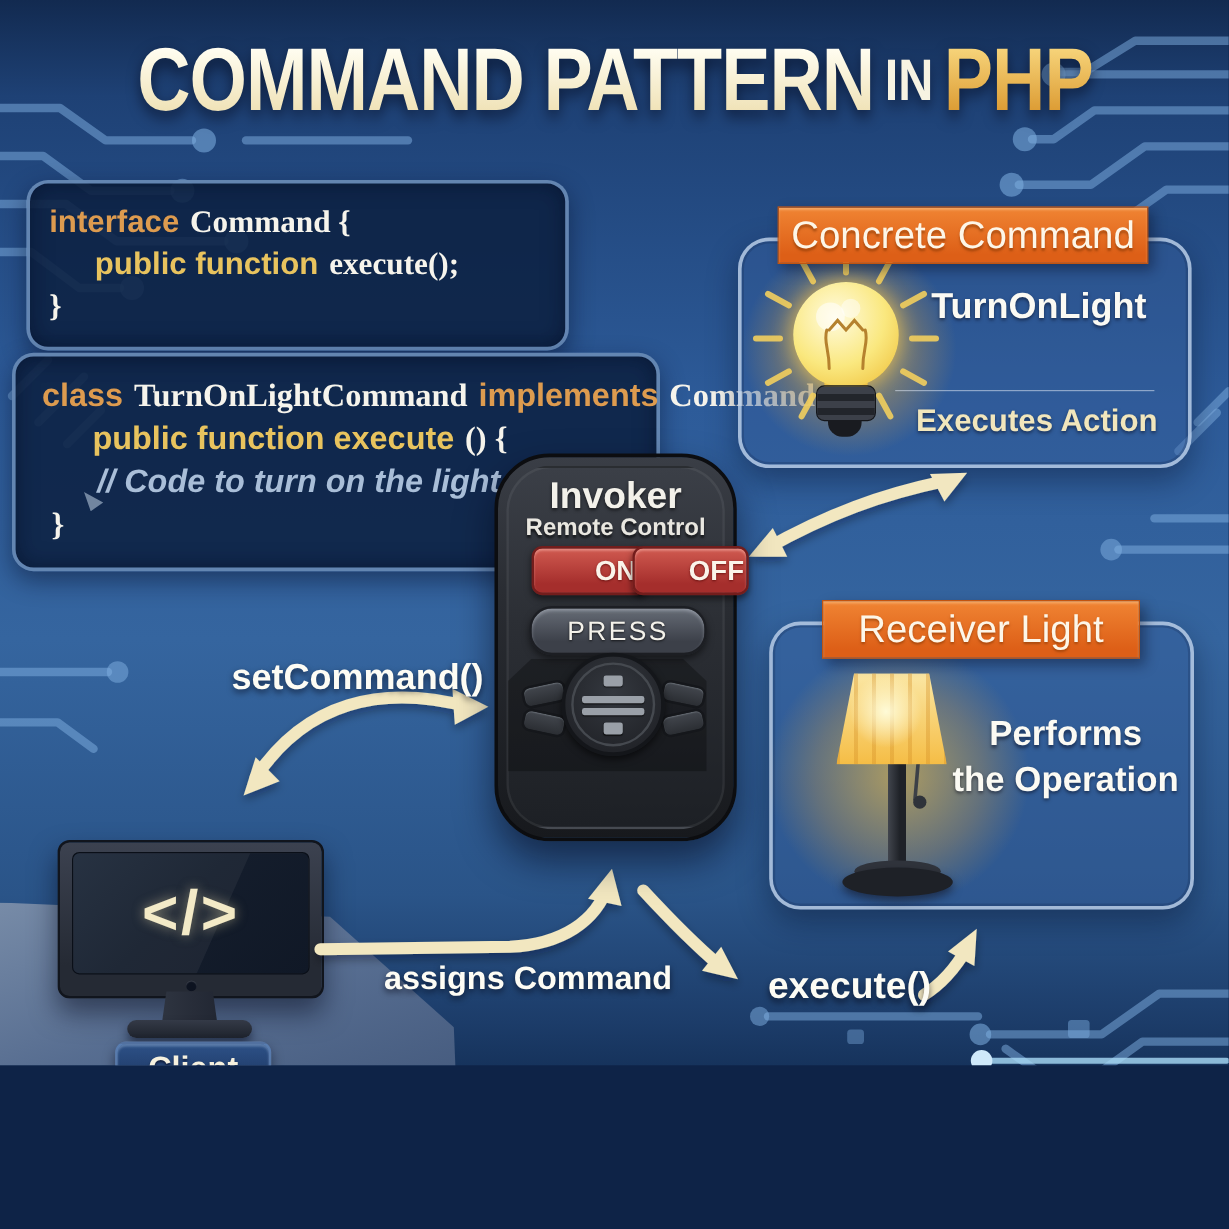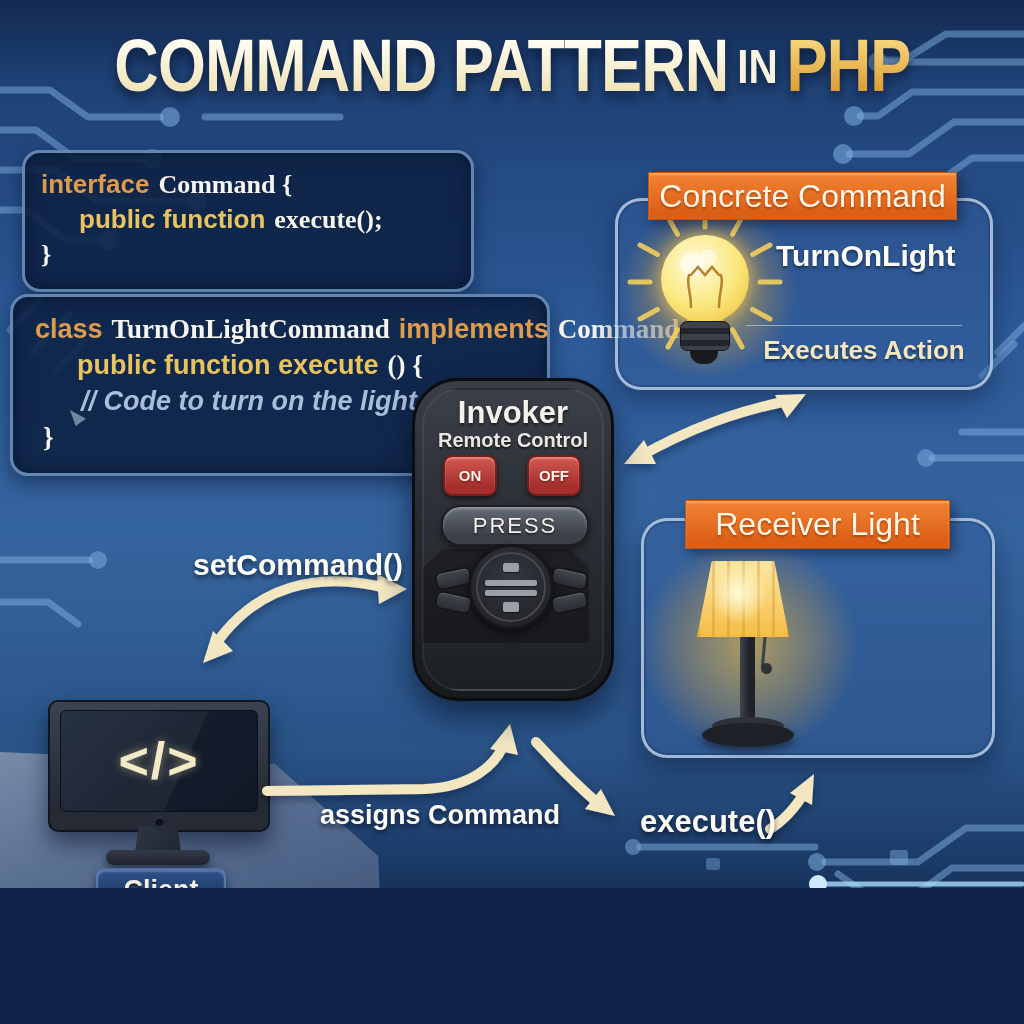--- a/index.html
+++ b/index.html
@@ -51,22 +51,22 @@
   .remote-inner{position:absolute;left:7px;top:7px;right:7px;bottom:7px;border-radius:38px;
     background:linear-gradient(180deg,#3b3f47 0%,#2c2f35 42%,#1d2025 100%);
     border:2px solid rgba(255,255,255,.06);}
   .remote-title{position:absolute;left:0;top:14px;width:100%;text-align:center;color:#f3f1ea;
     font-weight:bold;font-size:31px;text-shadow:0 2px 3px rgba(0,0,0,.6);}
   .remote-sub{position:absolute;left:0;top:48px;width:100%;text-align:center;color:#e9e7e0;
     font-weight:bold;font-size:20px;text-shadow:0 2px 2px rgba(0,0,0,.6);}
   .btn-red{position:absolute;width:50px;height:37px;border-radius:9px;
     background:linear-gradient(180deg,#d05a50,#a52e2c 80%);border:2px solid #731d1c;
     box-shadow:inset 0 2px 2px rgba(255,200,190,.45), 0 3px 5px rgba(0,0,0,.5);
-    color:#fbf4ea;font-weight:bold;font-size:15px;display:flex;align-items:center;justify-content:center;
-    text-shadow:0 1px 2px rgba(80,0,0,.7);}
+    color:#fbf4ea;font-weight:bold;font-size:23px;display:flex;align-items:center;justify-content:center;
+    text-shadow:0 1px 2px rgba(80,0,0,.7);padding-left:43px;}
   .btn-press{position:absolute;left:26px;top:124px;width:144px;height:37px;border-radius:19px;
     background:linear-gradient(180deg,#666c76,#3c4049 75%);border:2px solid #1c1e23;
     box-shadow:inset 0 2px 3px rgba(230,235,245,.35), 0 3px 6px rgba(0,0,0,.5);
     color:#f4f2ea;font-weight:normal;font-size:22px;letter-spacing:2px;
     display:flex;align-items:center;justify-content:center;text-shadow:0 1px 2px rgba(0,0,0,.7);}
   .dpad-zone{position:absolute;left:8px;top:168px;width:166px;height:94px;
     background:rgba(0,0,0,.28);clip-path:polygon(12% 0,88% 0,100% 20%,100% 100%,0 100%,0 20%);}
   .dpad{position:absolute;left:53px;top:163px;width:80px;height:80px;border-radius:50%;
     background:radial-gradient(circle at 50% 38%,#34383f,#222429 75%);
     border:3px solid #14161a;box-shadow:0 3px 6px rgba(0,0,0,.55);}
@@ -241,20 +241,24 @@
   <div class="oheader" style="left:648px;top:172px;width:307px;height:46px;">Concrete Command</div>
 
   <div class="panel" style="left:641px;top:518px;width:348px;height:234px;">
     <div class="bulb-glow" style="left:-5px;top:15px;width:220px;height:220px;"></div>
     <div class="lamp-cord" style="left:119px;top:98px;height:48px;"></div>
     <div class="lamp-ball" style="left:117px;top:142px;"></div>
     <div class="lamp-pole" style="left:96px;top:112px;height:95px;"></div>
     <div class="lamp-base1" style="left:68px;top:196px;"></div>
     <div class="lamp-base2" style="left:58px;top:202px;"></div>
     <div class="lamp-shade" style="left:53px;top:40px;width:92px;height:76px;"></div>
+    <div class="panel-caption" style="position:absolute;left:148px;top:72px;width:192px;font-size:29px;line-height:38px;text-align:center;">
+      <div>Performs</div>
+      <div>the Operation</div>
+    </div>
   </div>
   <div class="oheader" style="left:685px;top:500px;width:263px;height:47px;">Receiver Light</div>
 
   <svg class="layer" style="z-index:5" viewBox="0 0 1024 1024">
     <defs>
       <filter id="ash" x="-20%" y="-20%" width="140%" height="140%">
         <feDropShadow dx="0" dy="4" stdDeviation="4" flood-color="#000820" flood-opacity="0.35"></feDropShadow>
       </filter>
     </defs>
     <g filter="url(#ash)" stroke="#f2e7c0" fill="#f2e7c0" stroke-width="10" stroke-linecap="round" stroke-linejoin="round">

